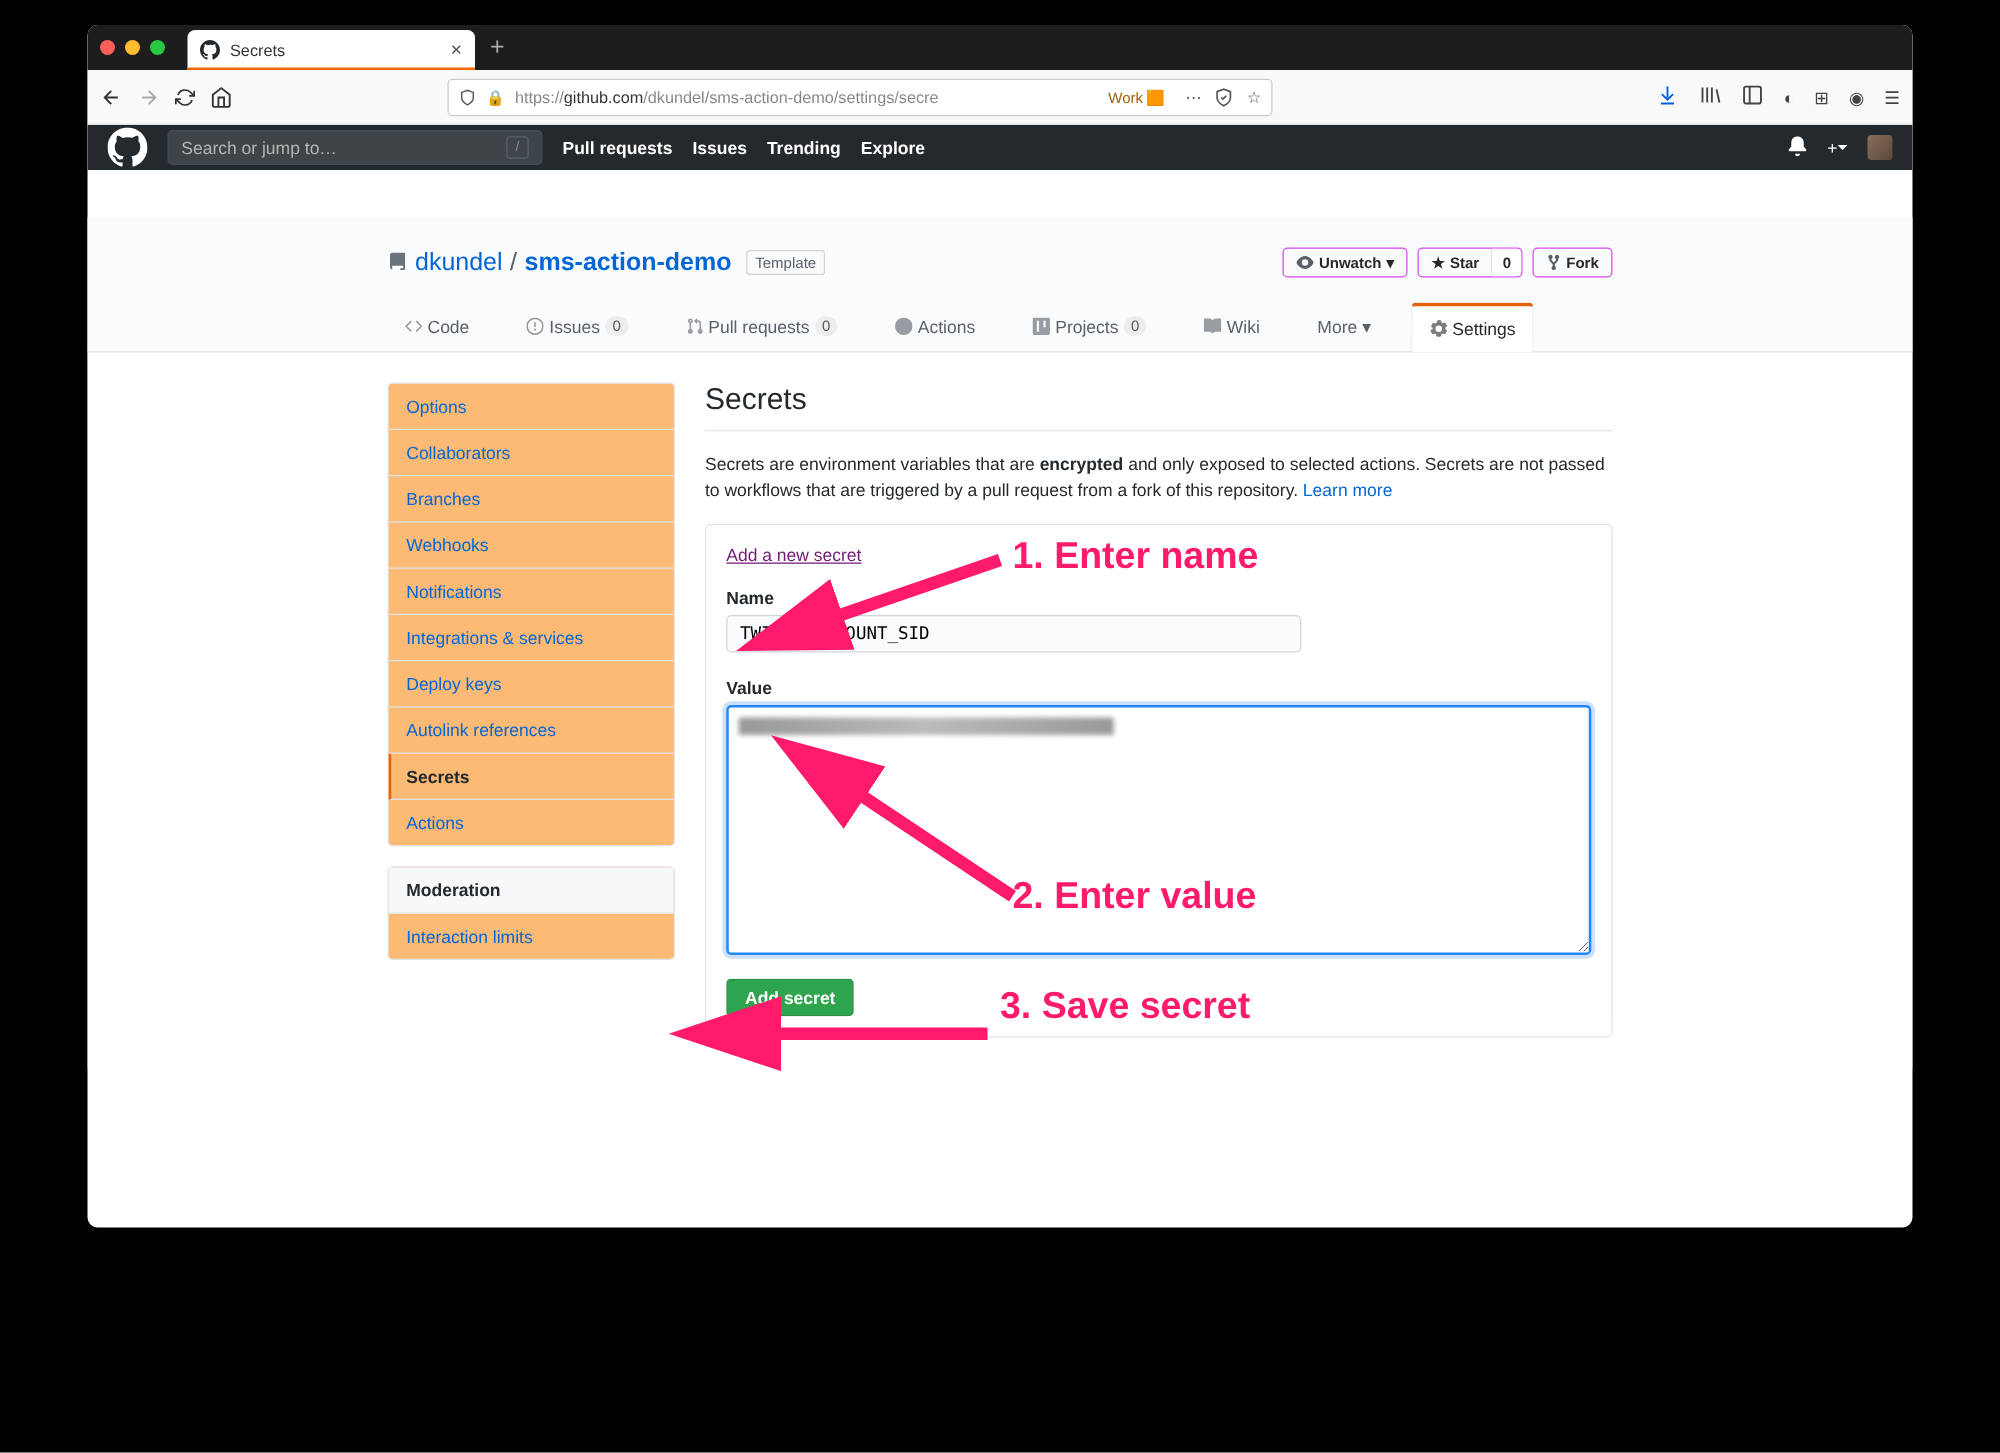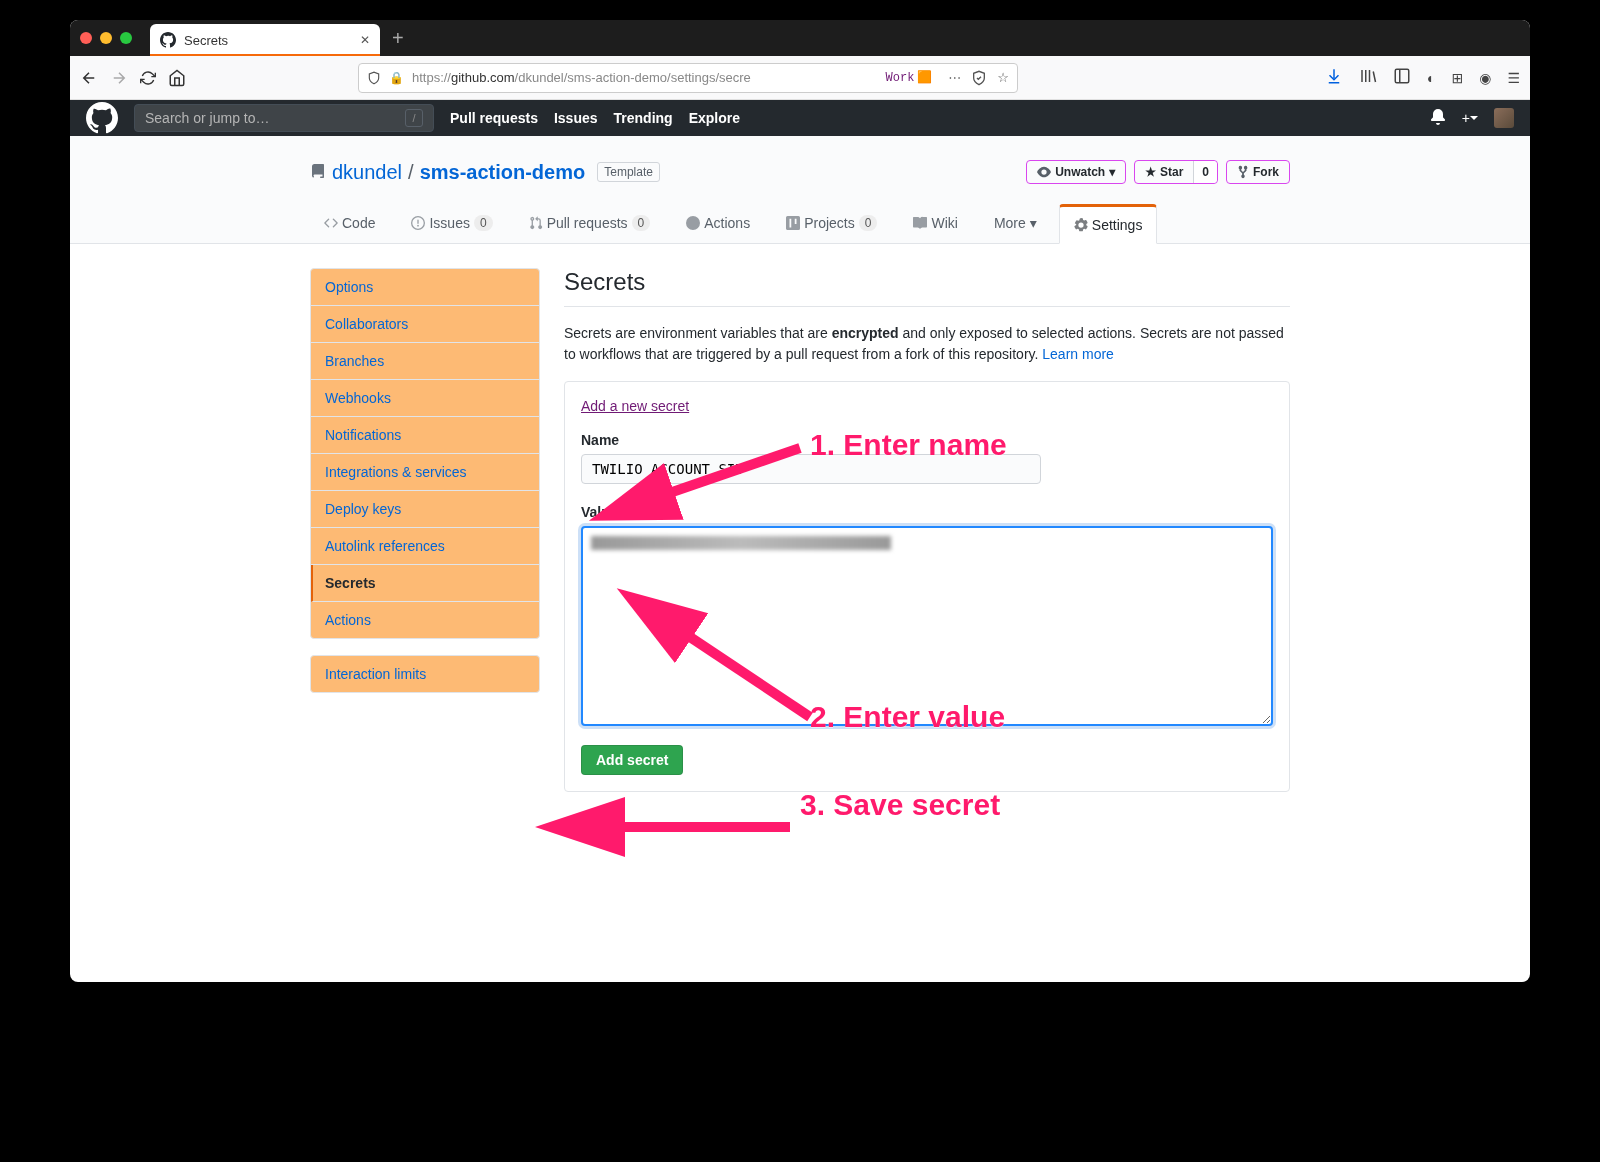--- a/index.html
+++ b/index.html
@@ -68,21 +68,21 @@
   display: flex;
   align-items: center;
   padding: 0 8px;
   gap: 8px;
   background: #fff;
   font-size: 13px;
 }
 .url-bar .lock { color: #12bc00; font-size: 12px; }
 .url-text { color:#888; white-space:nowrap; overflow:hidden;text-align:right; }
 .url-text b { color:#333; font-weight:400; }
-.url-bar .work { color:#701a75; margin-left:auto; font-size:12px; display:flex; align-items:center; gap:3px;font-family:Liberation Mono, monospace;}
+.url-bar .work { color:#a16207; margin-left:auto; font-size:12px; display:flex; align-items:center; gap:3px;}
 .url-actions { display:flex; gap:10px; color:#555; margin-left:8px; }
 .right-icons { margin-left:auto; display:flex; gap:16px; color:#444; align-items:center;}
 .right-icons .dl { color:#0060df; }
 .gh-header {
   background: #24292e;
   height: 36px;
   display: flex;
   align-items: center;
   padding: 0 16px;
   gap: 16px;
@@ -99,34 +99,34 @@
   align-items: center;
   padding: 0 10px;
   color: #b5b5b5;
   font-size: 14px;
 }
 .gh-search .slash { margin-left:auto; border:1px solid #586069; border-radius:3px; width:18px; height:18px; display:flex; align-items:center; justify-content:center; font-size:11px; color:#888;}
 .gh-nav { display:flex; gap:16px; font-weight:600; font-size:14px; }
 .gh-nav span { color:#fff; }
 .gh-right { margin-left:auto; display:flex; gap:16px; align-items:center; }
 .gh-right .avatar { width:20px; height:20px; border-radius:3px; background:linear-gradient(135deg,#8a6d5a,#5a4a3a); }
-.content { background:#fff; }
+.content { background:#fff;margin-top:38px; }
 .repohead { border-bottom:1px solid #e1e4e8; background:#fafbfc; padding-top:24px; }
 .repo-inner { max-width:1012px; margin:0 auto; padding:0 16px; }
 .repo-title { display:flex; align-items:center; gap:6px; font-size:20px; margin-bottom:20px; }
 .repo-title a { color:#0366d6; text-decoration:none; }
 .repo-title .sep { color:#586069; }
 .repo-title .tmpl { font-size:12px; border:1px solid #d1d5da; border-radius:3px; padding:2px 6px; color:#586069; margin-left:6px; }
 .repo-actions { margin-left:auto; display:flex; gap:8px; }
 .btn-sm {
   font-size:12px; border:1px solid #d946ef; border-radius:4px; background:#fafbfc;
   padding:4px 10px; display:flex; align-items:center; gap:4px; color:#24292e; font-weight:600;
 }
 .btn-sm .count { background:#fff; border-left:1px solid #d1d5da; margin:-4px -10px -4px 6px; padding:4px 8px; border-radius:0 4px 4px 0; font-weight:600;}
-.tabs { display:flex; gap:8px;text-align:center; }
+.tabs { display:flex; gap:18px;text-align:center; }
 .tabitem { padding:10px 14px; color:#586069; display:flex; align-items:center; gap:4px; font-size:14px; border-bottom:2px solid transparent; }
 .tabitem .badge { background:#ededed; border-radius:20px; font-size:12px; padding:1px 6px; color:#555; }
 .tabitem.active { color:#24292e; border:1px solid #e1e4e8; border-top:3px solid #e36209; border-bottom:1px solid #fff; border-radius:4px 4px 0 0; background:#fff; margin-bottom:-1px; font-weight:500;}
 .tabitem svg { width:14px; height:14px; opacity:.6; }
 .main-wrap { max-width:1012px; margin:0 auto; padding:24px 16px; display:flex; gap:24px; align-items:flex-start; }
 .sidebar { width:230px; }
 .menu { border:1px solid #e1e4e8; border-radius:4px; background:#fdba74; margin-bottom:16px; }
 .menu-item { display:block; padding:10px 14px; border-bottom:1px solid #e1e4e8; color:#0366d6; font-size:14px; }
 .menu-item:last-child { border-bottom:none; }
 .menu-item.heading { color:#24292e; font-weight:600; background:#f6f8fa; }
@@ -349,20 +349,21 @@
           <a class="menu-item">Branches</a>
           <a class="menu-item">Webhooks</a>
           <a class="menu-item">Notifications</a>
           <a class="menu-item">Integrations &amp; services</a>
           <a class="menu-item">Deploy keys</a>
           <a class="menu-item">Autolink references</a>
           <a class="menu-item current">Secrets</a>
           <a class="menu-item">Actions</a>
         </div>
         <div class="menu">
+          <span class="menu-item heading">Moderation</span>
           <a class="menu-item">Interaction limits</a>
         </div>
       </div>
 
       <div class="maincol">
         <h2>Secrets</h2>
         <p class="desc">
           <span>Secrets are environment variables that are </span><strong>encrypted</strong><span> and only exposed to selected actions. Secrets are not passed to workflows that are triggered by a pull request from a fork of this repository. </span><a>Learn more</a>
         </p>
         <div class="form-box">

